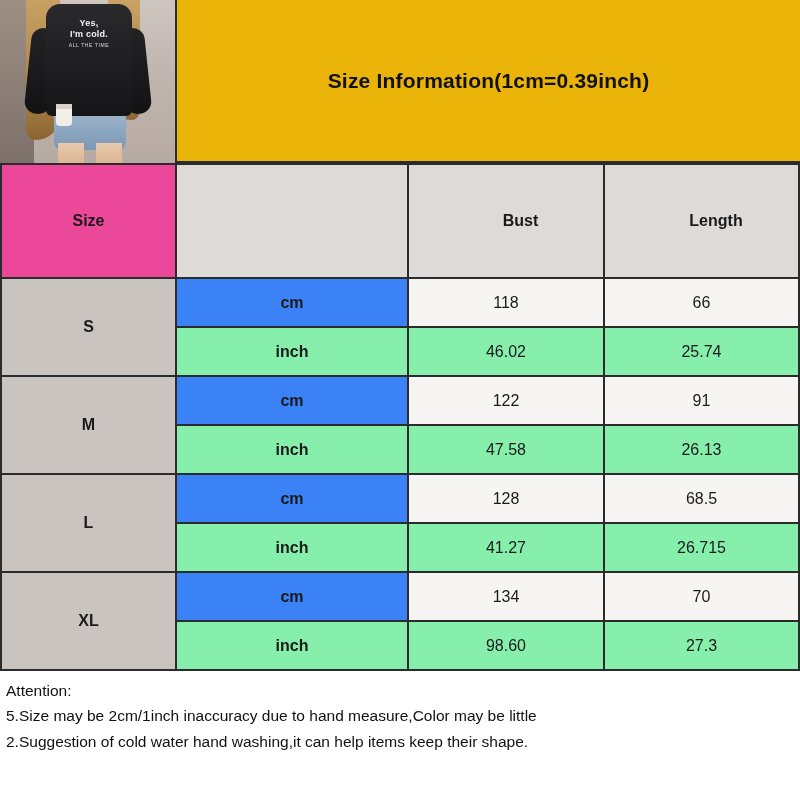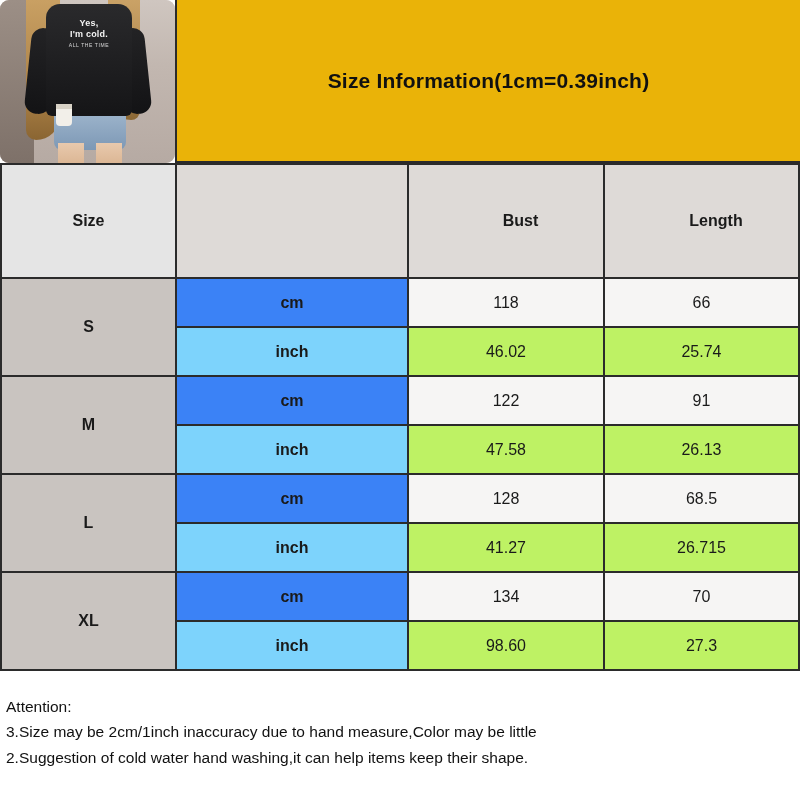--- a/index.html
+++ b/index.html
@@ -27,21 +27,20 @@
     height: 163px;
     width: 800px;
   }
   .product-photo {
     width: 175px;
     height: 163px;
     position: relative;
     overflow: hidden;
     flex: 0 0 175px;
     background: #d9cfc9;
-    border-radius: 9px;
   }
   
   .photo-bg {
     position: absolute;
     inset: 0;
     background:
       linear-gradient(180deg, #cfc6c0 0%, #c2b7b0 40%, #b6aaa3 100%);
   }
   .photo-wall {
     position: absolute;
@@ -153,21 +152,21 @@
     vertical-align: middle;
     font-size: 16px;
     color: #1a1a1a;
   }
   .col-size   { width: 175px; }
   .col-unit   { width: 232px; }
   .col-bust   { width: 196px; }
   .col-length { width: 195px; }
 
   .hdr-size {
-    background: #e5e5e5;
+    background: #ec4899;
     font-size: 30px;
     font-weight: bold;
     height: 110px;
   }
   .hdr-cell {
     background: #dedad7;
     font-size: 17px;
     font-weight: bold;
     height: 110px;
     padding-left: 30px;
@@ -183,28 +182,28 @@
     font-weight: bold;
     font-size: 16px;
     height: 45px;
   }
   .val {
     background: #f6f5f4;
     font-size: 17px;
     height: 45px;
     margin-left: 36px;
   }
-  tr.alt .unit { background: #7dd3fc; margin-left: 16px; }
-  tr.alt .val  { background: #bef264; }
+  tr.alt .unit { background: #86efac; margin-left: 16px; }
+  tr.alt .val  { background: #86efac; }
 
   
   .attention {
     box-sizing: border-box;
     width: 800px;
-    padding: 24px 10px 0 6px;
+    padding: 8px 10px 0 6px;
     background: #ffffff;
     font-size: 15.5px;
     line-height: 26px;
     color: #111;
   }
   .attention .head {
     font-size: 15.5px;
     line-height: 24px;
   }
 </style>
@@ -297,17 +296,17 @@
       <tr class="alt">
         <td class="unit">inch</td>
         <td class="val">98.60</td>
         <td class="val">27.3</td>
       </tr>
     </tbody>
   </table>
 
   <div class="attention">
     <div class="head">Attention:</div>
-    <div>3.Size may be 2cm/1inch inaccuracy due to hand measure,Color may be little</div>
+    <div>5.Size may be 2cm/1inch inaccuracy due to hand measure,Color may be little</div>
     <div>2.Suggestion of cold water hand washing,it can help items keep their shape.</div>
   </div>
 
 </div>
 
 </body></html>

